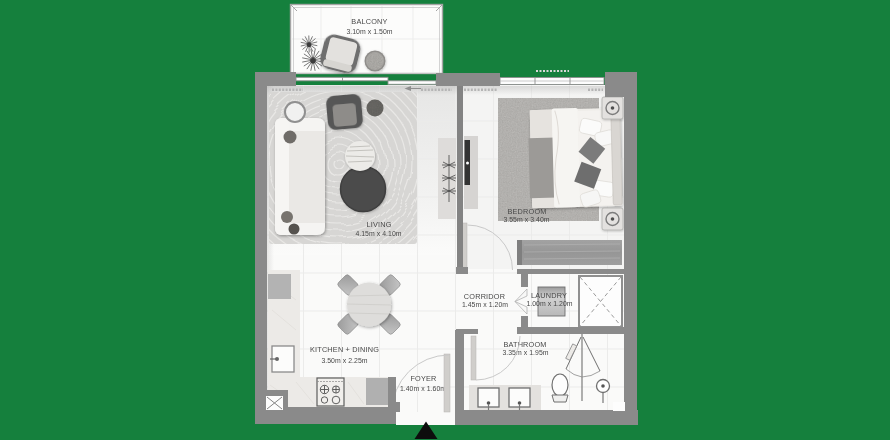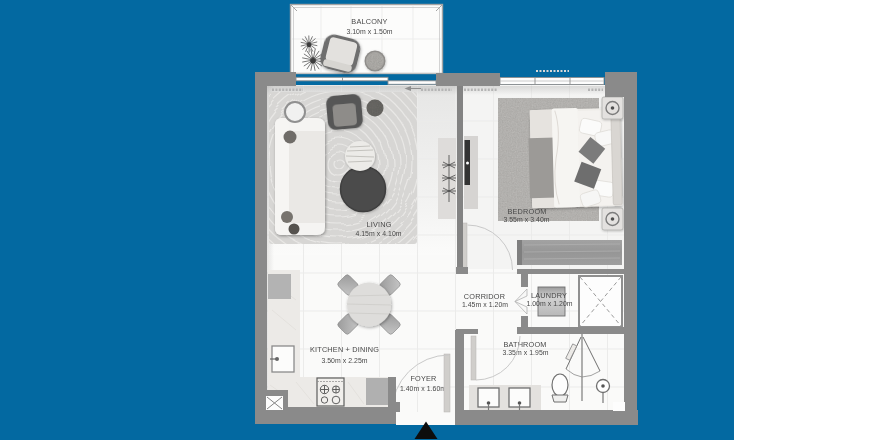--- a/index.html
+++ b/index.html
@@ -1,16 +1,16 @@
 <!DOCTYPE html>
 <html><head>
 <meta charset="utf-8">
 <style>
 html,body{margin:0;padding:0;background:#ffffff;}
-#page{width:734px;height:440px;position:relative;overflow:hidden;background:#0369a1;}
+#page{width:890px;height:440px;position:relative;overflow:hidden;background:#15803d;}
 svg{position:absolute;top:0;left:0;}
 text{font-family:"Liberation Sans",sans-serif;fill:#484848;}
 .rm{font-size:7.3px;letter-spacing:0.2px;}
 .dm{font-size:6.9px;letter-spacing:0.05px;}
 </style>
 </head>
 <body>
 <div id="page">
 <svg width="890" height="440" viewBox="0 0 890 440">
 <defs>

